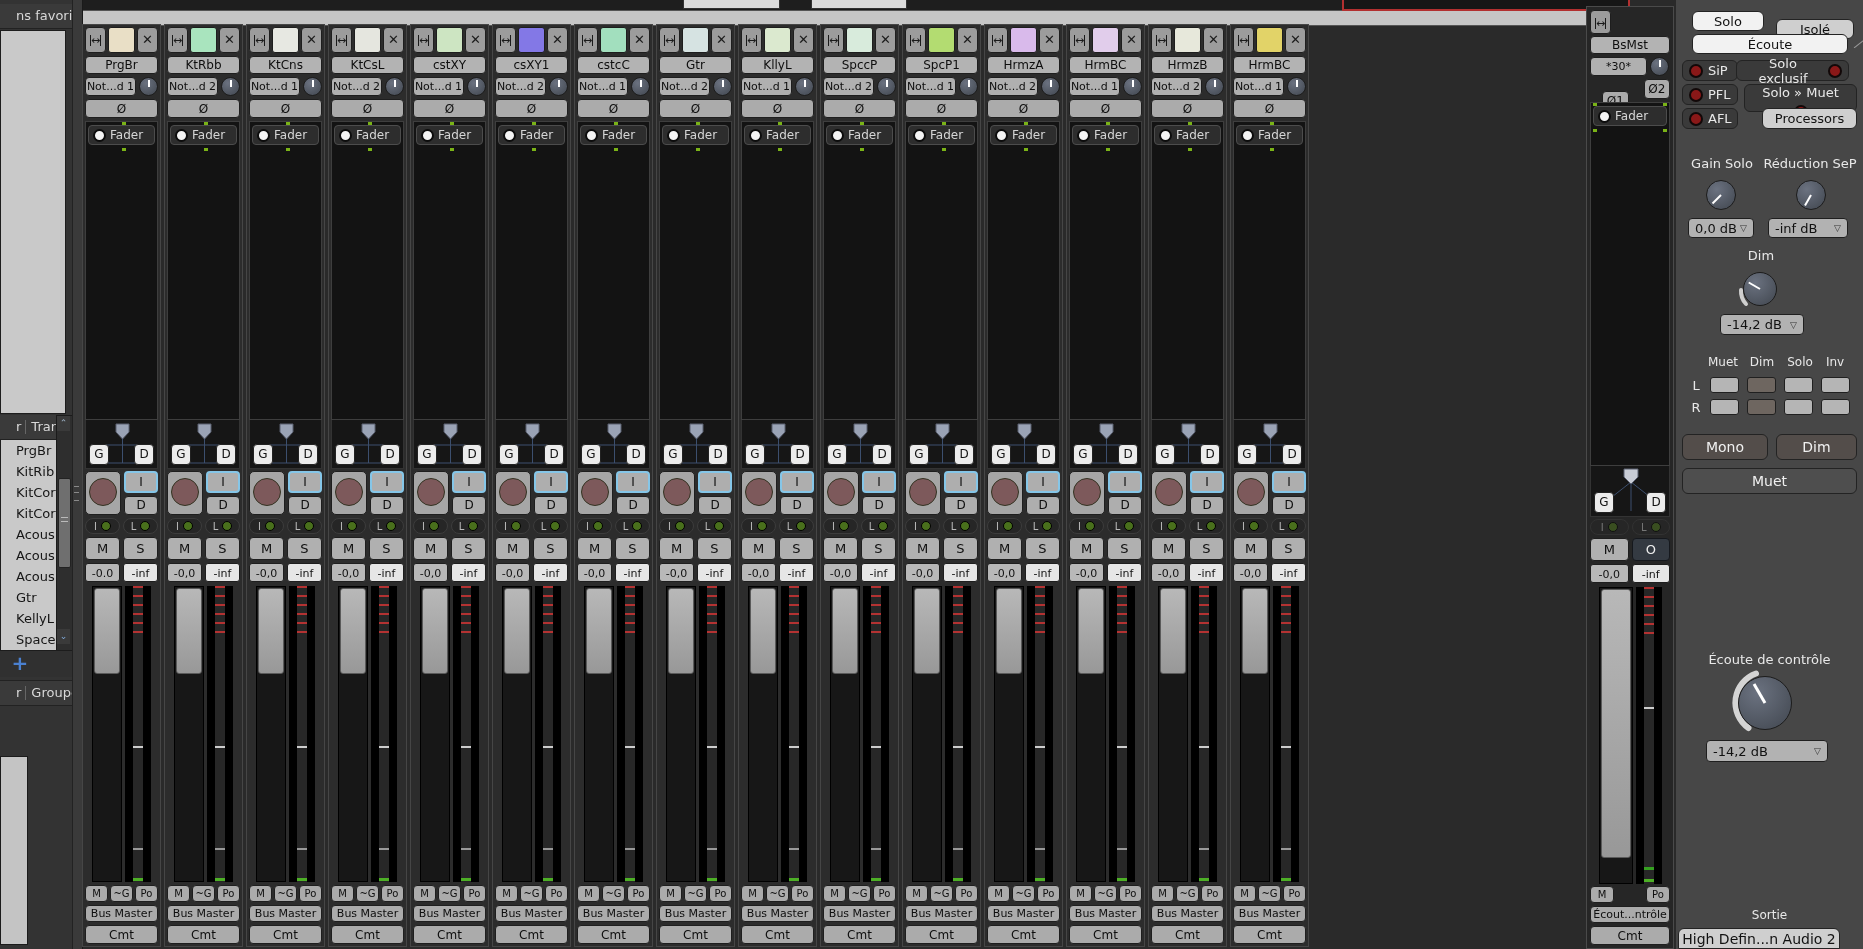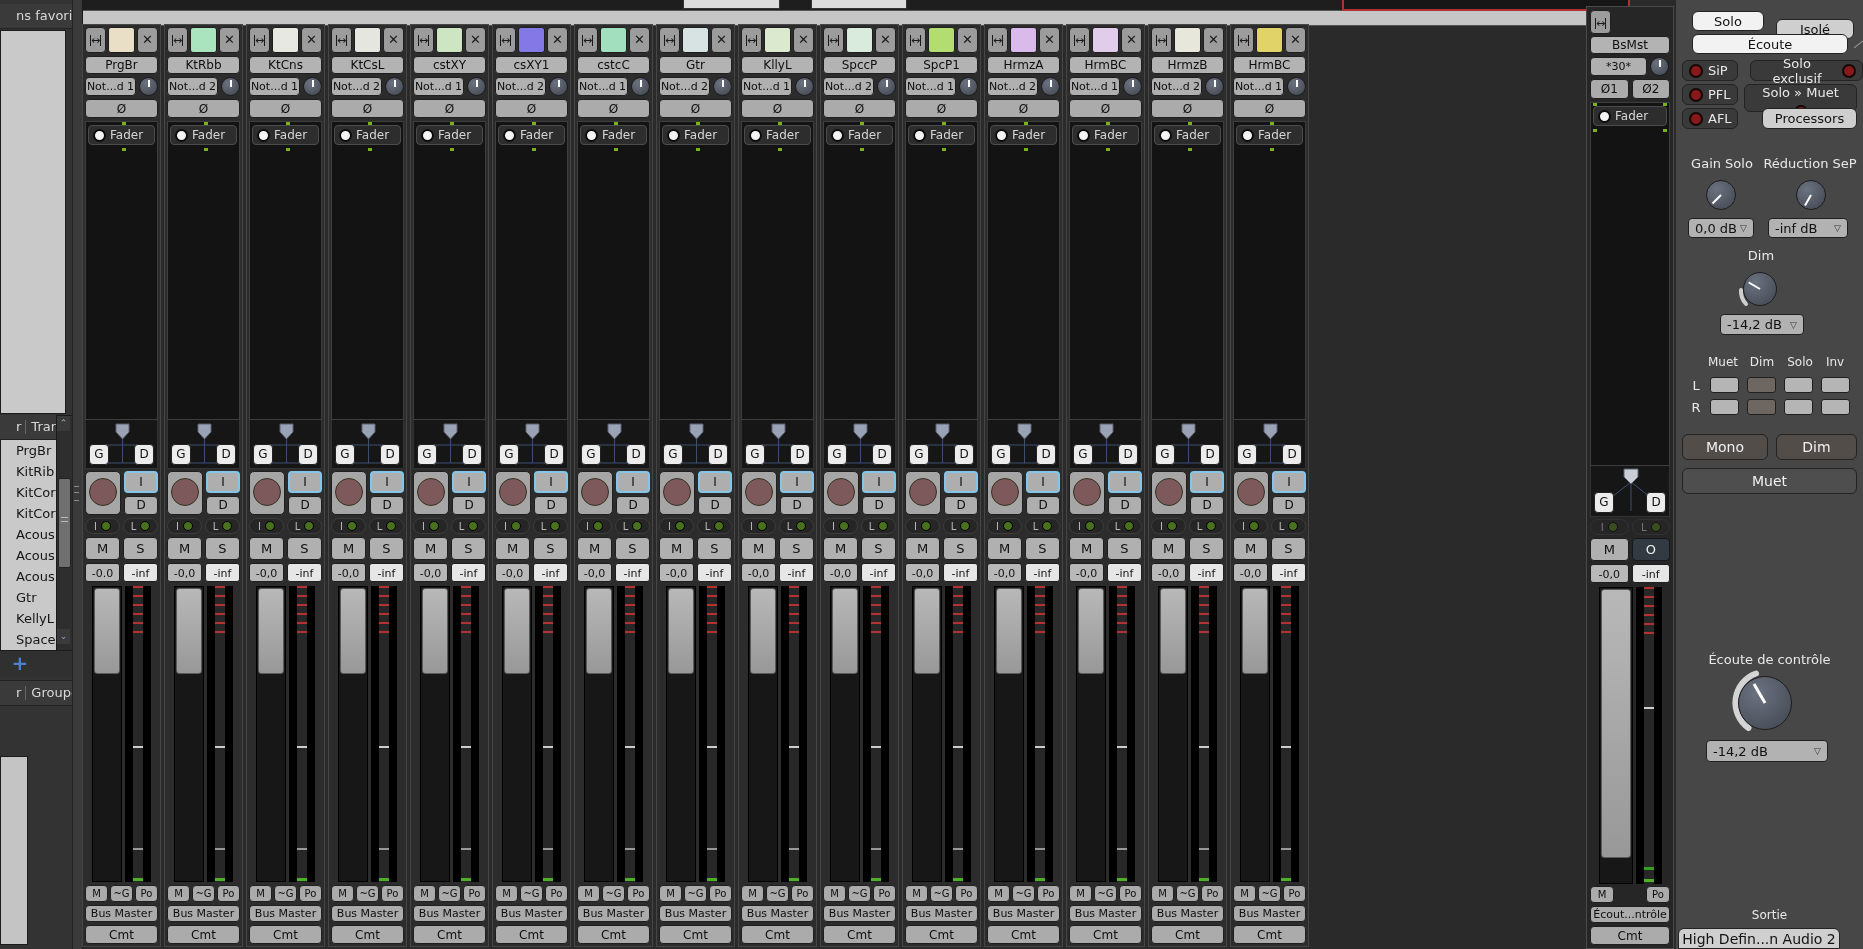--- a/index.html
+++ b/index.html
@@ -1318,21 +1318,21 @@
     <button class="hbtn"><span class="wt">↔</span></button>
   </div>
   <button class="namebtn">BsMst</button>
   <div class="inrow">
     <button class="inbtn">*30*</button>
     <div class="knob k18">
         <span class="ptr r180"></span>
       </div>
   </div>
   <div class="ph2row">
-    <button class="phase" style="flex:1;height:20px;margin:0;">Ø1</button>
+    <button class="phase" style="flex:1;height:20px;margin:12px;">Ø1</button>
     <button class="phase" style="flex:1;height:20px;margin:0;">Ø2</button>
   </div>
   <div class="procbox">
     <div class="gdot" style="left:2px;top:0;"></div>
     <div class="gdot" style="right:2px;top:0;"></div>
     <div class="procentry">
       <span class="led on"></span>
       <span>Fader</span>
     </div>
     <div class="gdot" style="left:2px;top:26px;"></div>
@@ -1389,21 +1389,21 @@
   <button class="mn mn-btn mn-lt" style="left:100px;top:11px;width:78px;height:20px;margin-top:8px;">Isolé</button>
   <button class="mn mn-btn mn-white" style="left:16px;top:34px;width:156px;height:20px;">Écoute</button>
   <div class="mn" id="resize-grip">
       <div></div>
     </div>
 
   <button class="mn mn-btn mn-led" style="left:6px;top:60px;width:56px;height:21px;">
       <span class="rled"></span>
       <span>SiP</span>
     </button>
-  <button class="mn mn-btn mn-led" style="left:74px;top:60px;width:113px;height:21px;justify-content:space-between;">
+  <button class="mn mn-btn mn-led" style="left:60px;top:60px;width:113px;height:21px;justify-content:space-between;">
       <span>Solo exclusif</span>
       <span class="rled"></span>
     </button>
   <button class="mn mn-btn mn-led" style="left:6px;top:84px;width:56px;height:21px;">
       <span class="rled"></span>
       <span>PFL</span>
     </button>
   <button class="mn mn-btn mn-led" style="left:68px;top:84px;width:113px;height:28px;justify-content:space-between;flex-direction:column;">
       <span>Solo » Muet</span>
       <span class="rled"></span>

